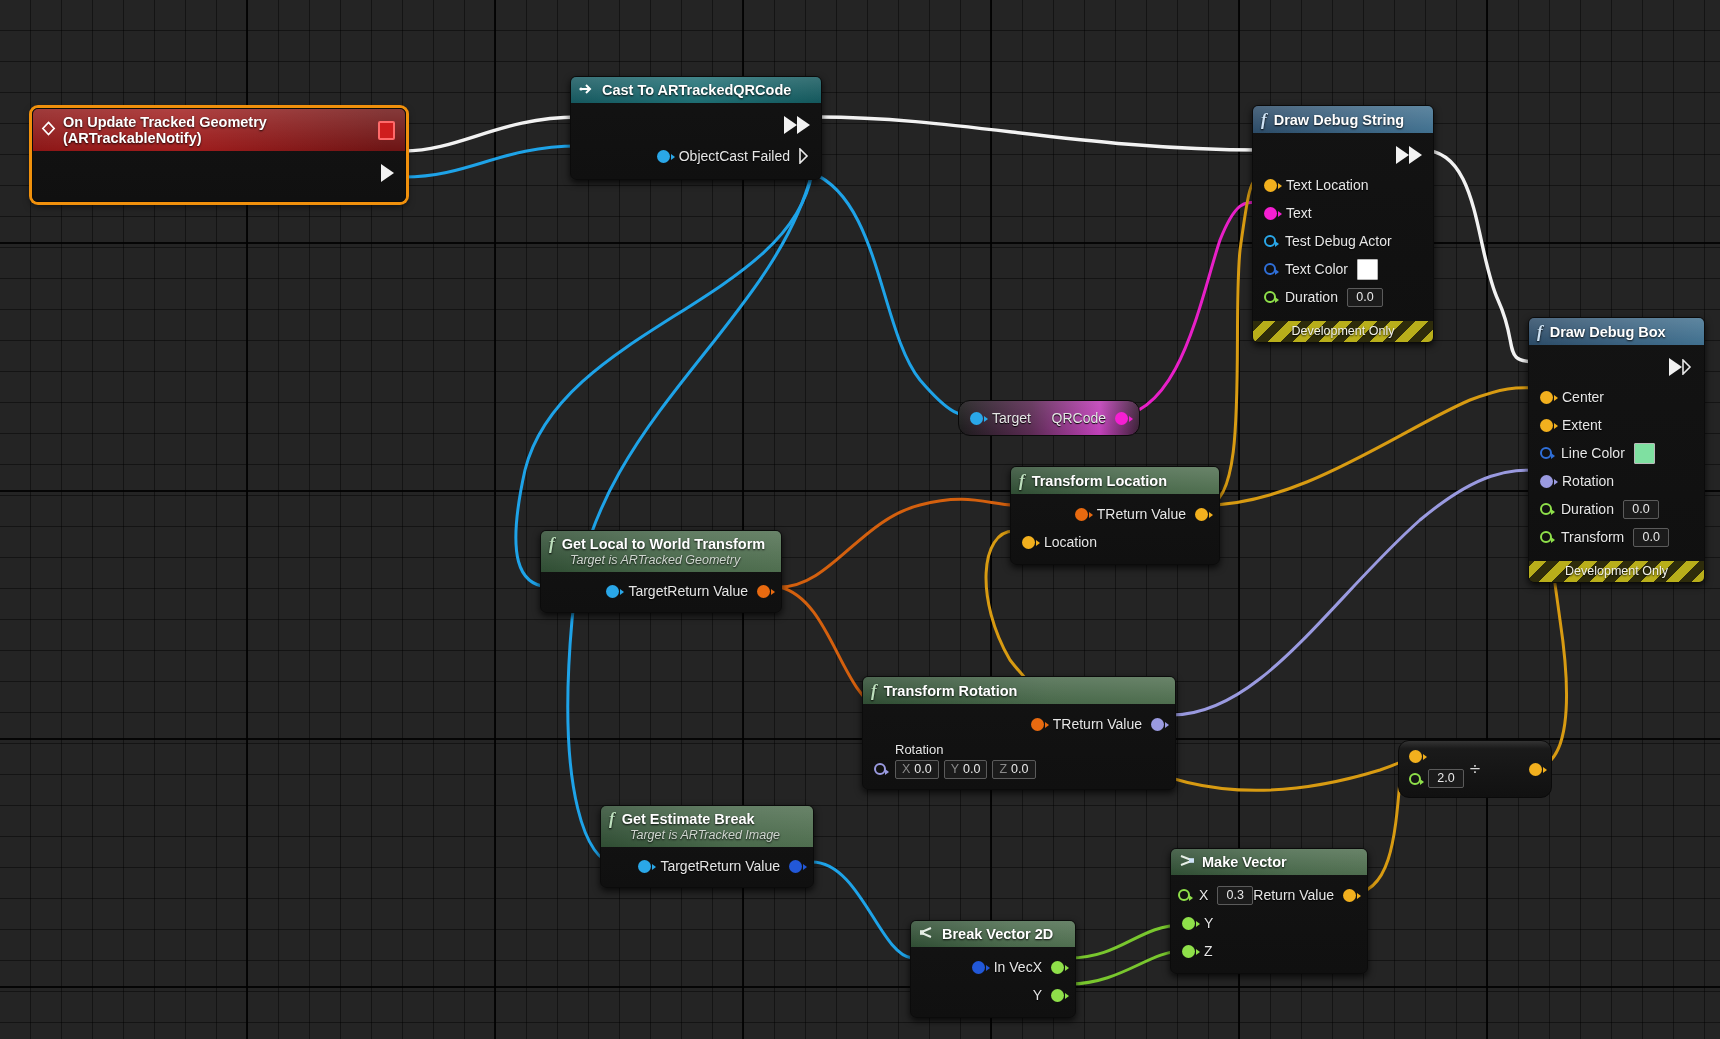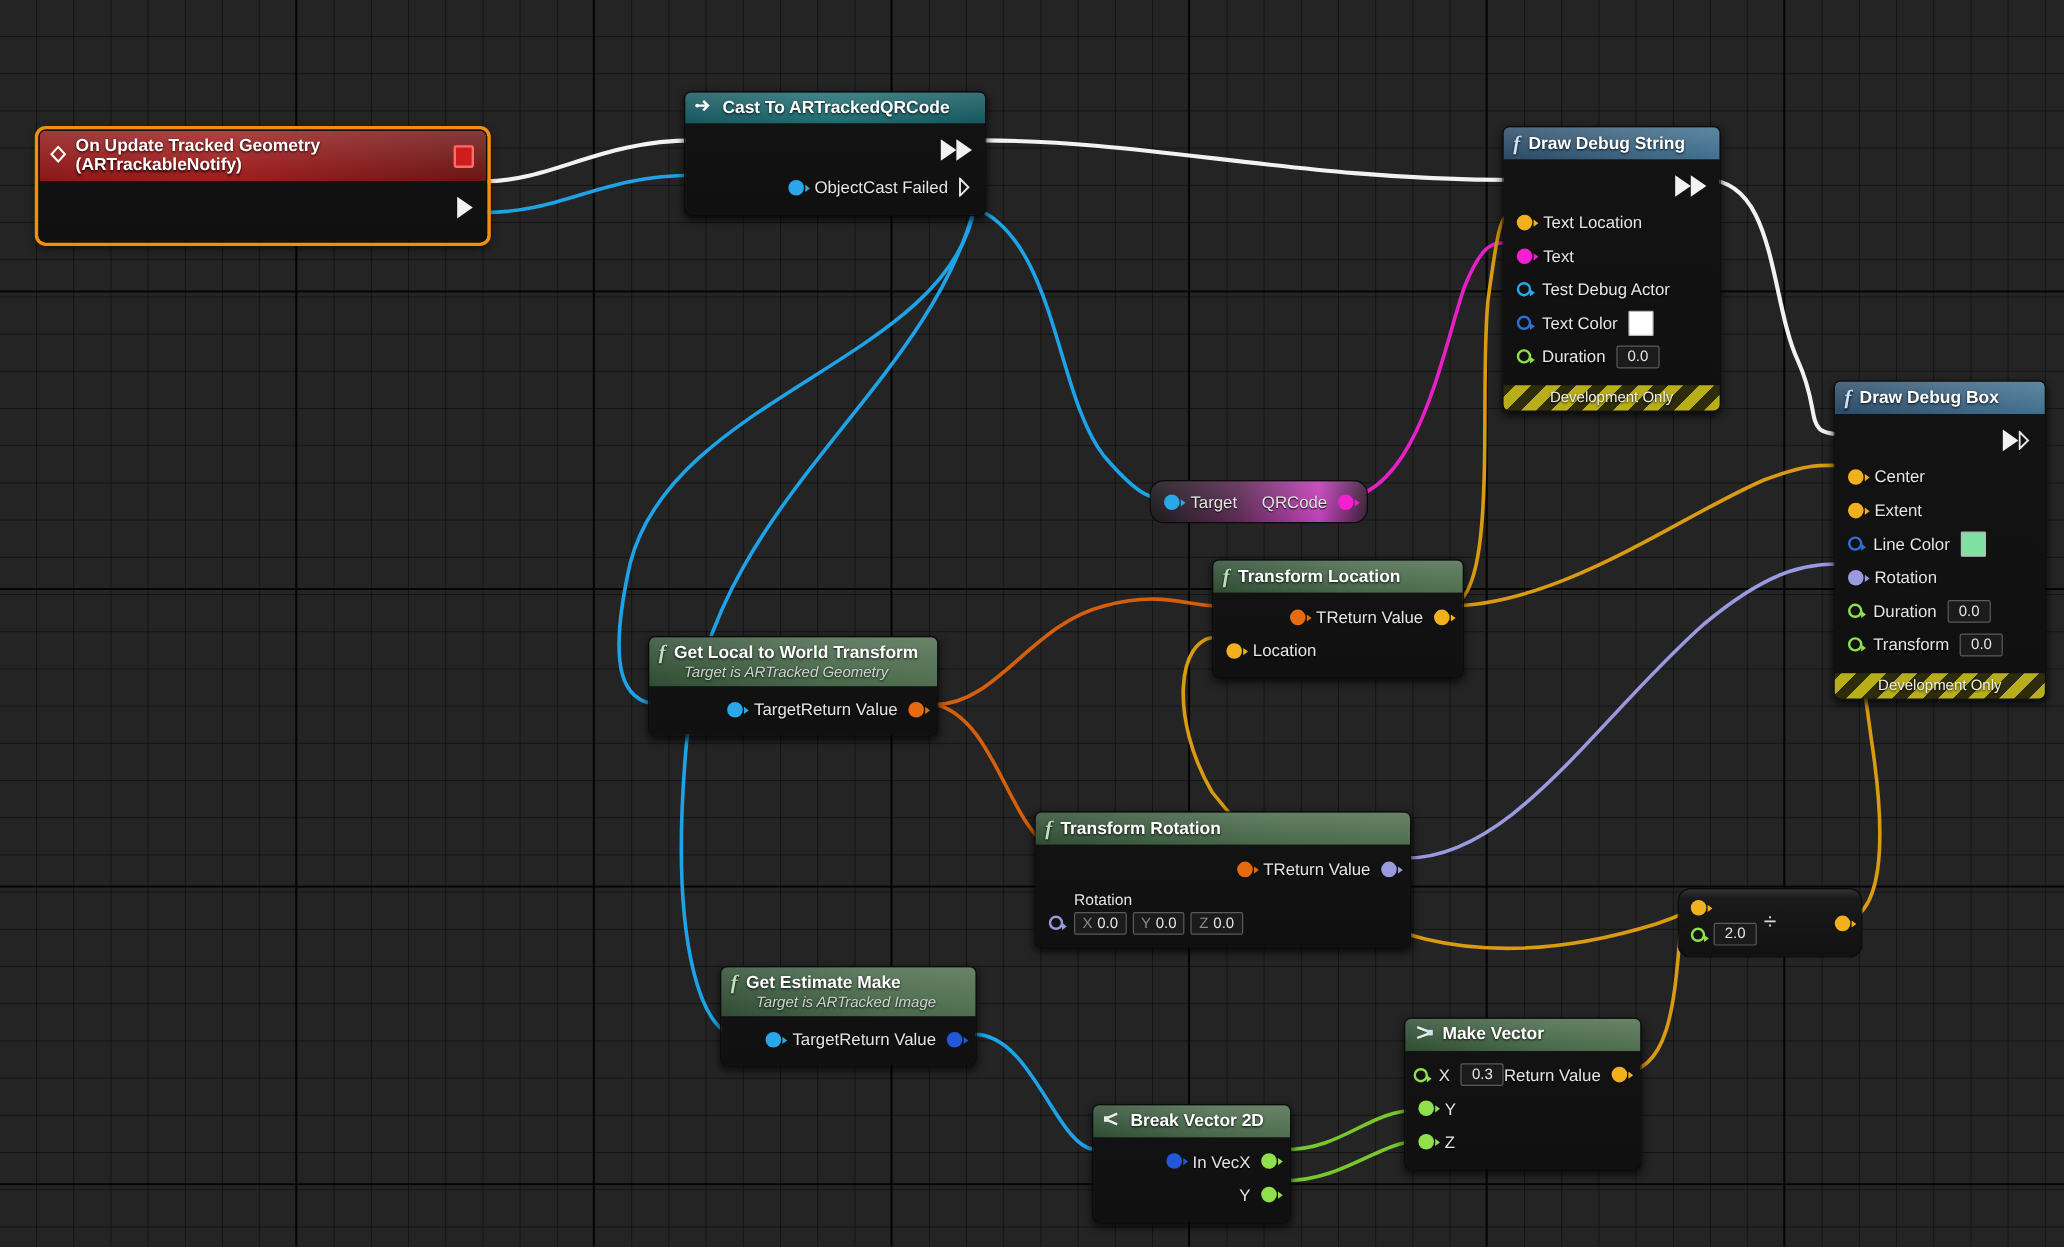--- a/index.html
+++ b/index.html
@@ -373,21 +373,21 @@
           <span class="pin solid" style="color:#e86a10"></span>
         </div>
       </div>
     </div>
   </div>
 
   <div class="node" style="left:600px;top:805px;width:212px;">
     <div class="hdr hdr-pure" style="display:block;padding:4px 10px 5px 8px;">
       <div style="display:flex;align-items:center;gap:7px;">
         <span class="fnicon" style="color:#bde0bd">f</span>
-        <span>Get Estimate Make</span>
+        <span>Get Estimate Break</span>
       </div>
       <span class="sub" style="margin-left:21px;">Target is ARTracked Image</span>
     </div>
     <div class="rows" style="padding:5px 0 7px 0;">
       <div class="row split">
         <div class="pinwrap-l">
           <span class="pin solid" style="color:#2aa7e8"></span>
           <span class="lbl">Target</span>
         </div>
         <div class="pinwrap-r">

